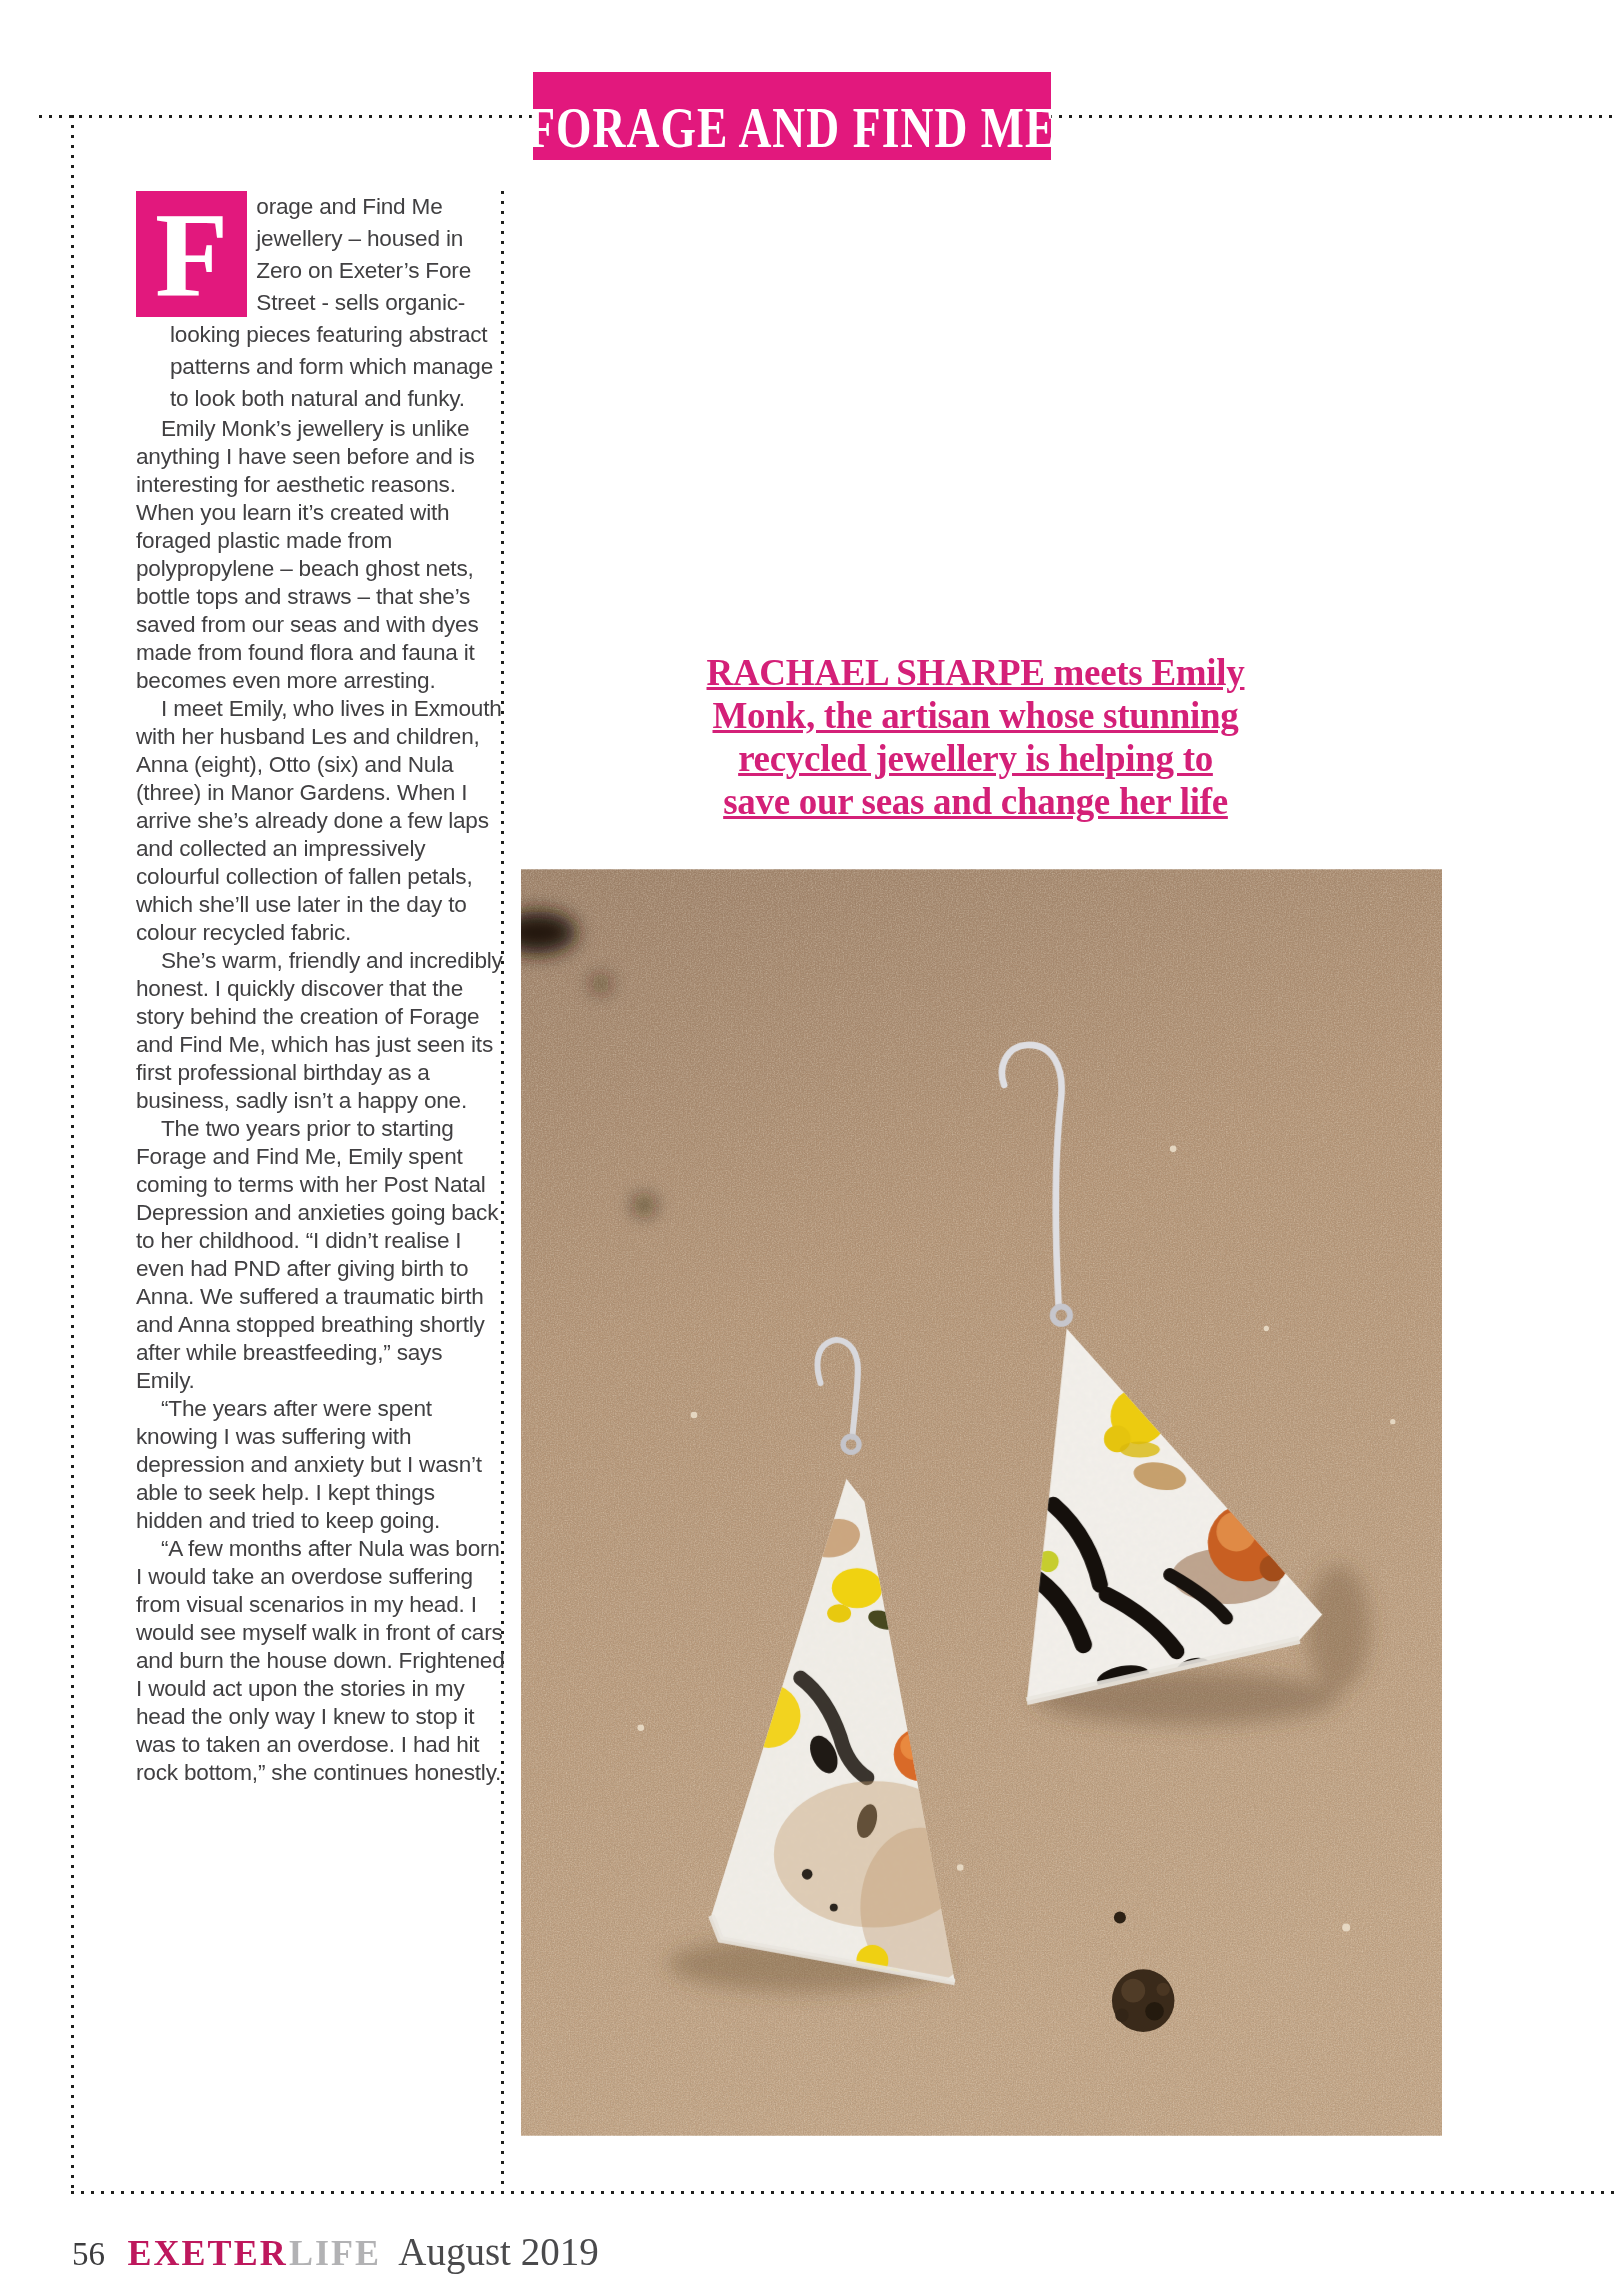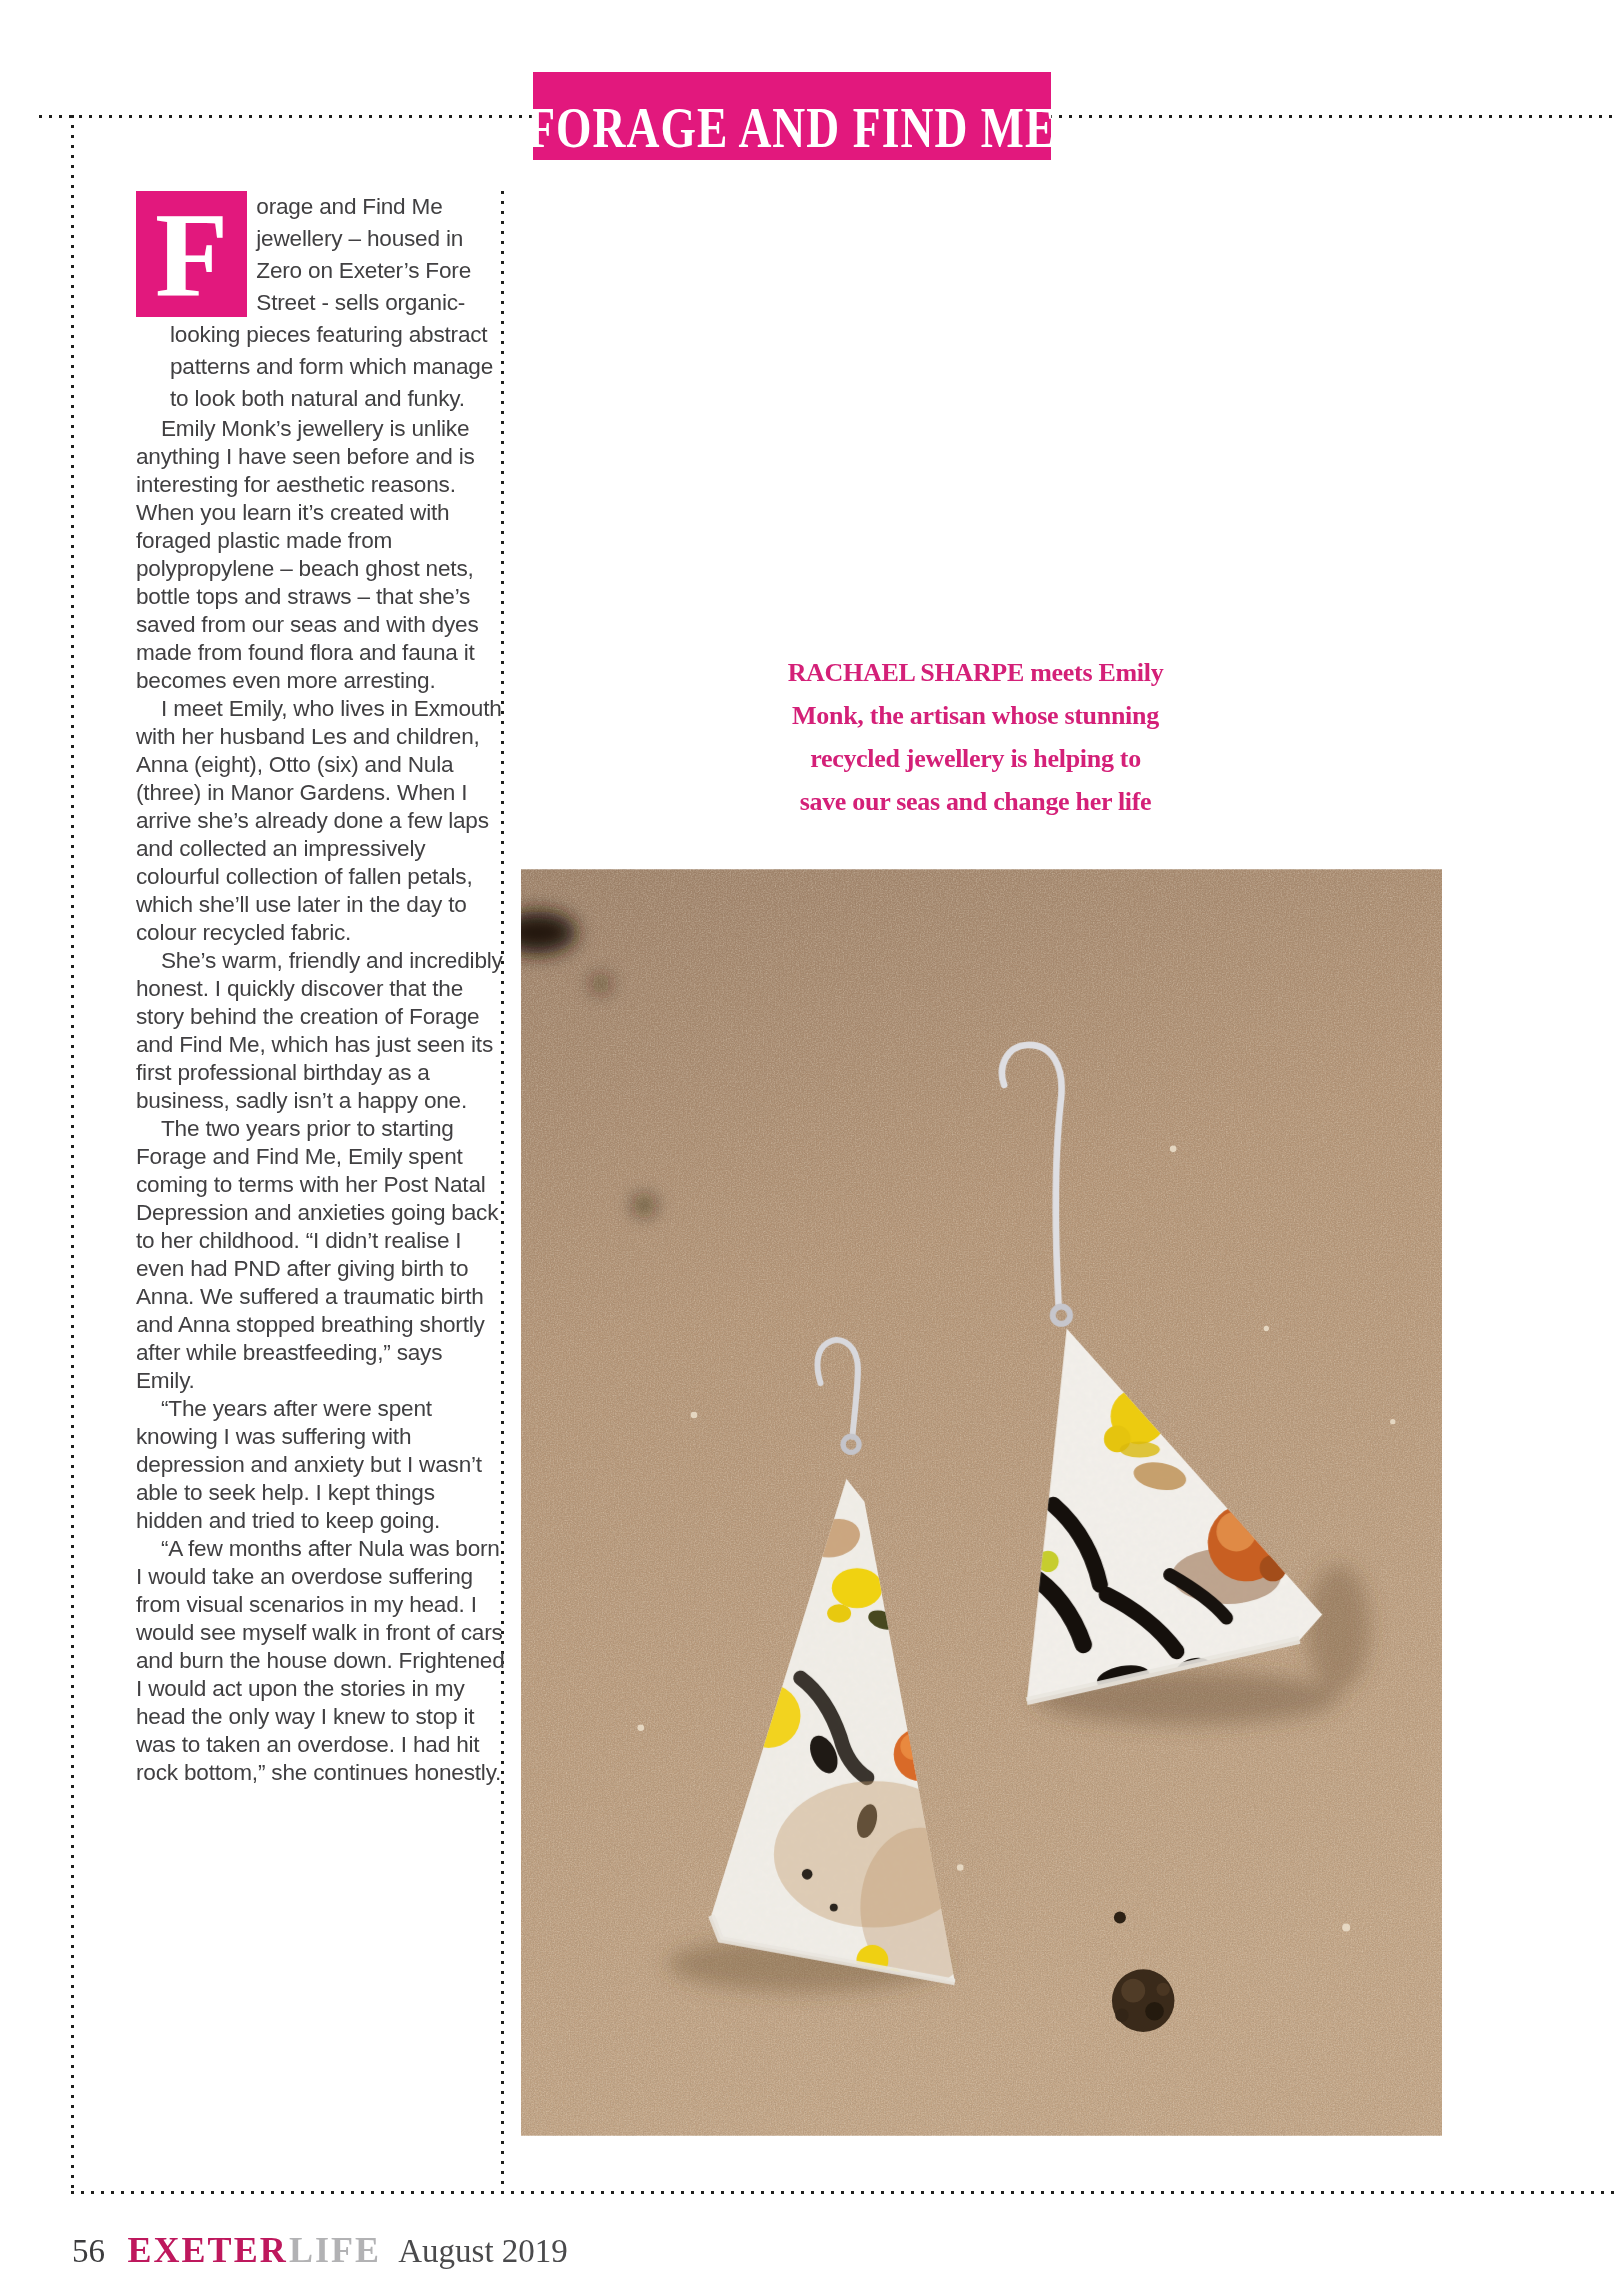--- a/index.html
+++ b/index.html
@@ -33,21 +33,21 @@
   
   .headline{
     position:absolute;left:493px;top:196px;width:959px;text-align:center;
     font-family:"Liberation Serif",serif;font-weight:700;color:var(--headline);
     font-size:158px;line-height:168px;letter-spacing:-4px;
   }
   
   .standfirst{
     position:absolute;left:513px;top:651px;width:925px;text-align:center;
     color:var(--standfirst);font-family:"Liberation Serif",serif;font-weight:700;
-    font-size:26px;line-height:43px;letter-spacing:-0.3px;
+    font-size:37px;line-height:43px;letter-spacing:-0.3px;text-decoration:underline;
   }
   
   .column{
     position:absolute;left:136px;top:191px;width:369px;
     color:var(--body);font-size:22.6px;line-height:28px;letter-spacing:-0.2px;
     text-align:left;
   }
   .dropcap{
     float:left;width:111px;height:126px;margin:0 9.3px 0 0;
     background:var(--accent);color:#ffffff;text-align:center;
@@ -58,21 +58,21 @@
   .column p:first-of-type{line-height:32px;margin-left:34px;}
   .column p + p{text-indent:25px;}
   
   .photo{position:absolute;left:521px;top:869px;width:921px;height:1267px;}
   .photo svg{display:block;width:100%;height:100%;}
   
   .footer{position:absolute;left:72px;top:2229px;display:flex;align-items:baseline;}
   .f-num{font-family:"Liberation Serif",serif;font-size:33px;color:#3c3c3e;}
   .f-exeter{font-family:"Liberation Serif",serif;font-weight:700;font-size:36px;letter-spacing:2px;color:#be185d;margin-left:22.6px;}
   .f-life{font-family:"Liberation Serif",serif;font-weight:700;font-size:36px;letter-spacing:2px;color:#b2b2b4;margin-left:1.3px;}
-  .f-issue{font-family:"Liberation Serif",serif;font-size:33px;color:#4a4a4c;margin-left:17.3px;}
+  .f-issue{font-family:"Liberation Serif",serif;font-size:39px;color:#4a4a4c;margin-left:17.3px;}
 </style>
 </head>
 <body>
 
 <div class="page">
 
   <div class="dot-h rule-top"></div>
   <div class="dot-h rule-bottom"></div>
   <div class="dot-v rule-left"></div>
   <div class="dot-v rule-divider"></div>

